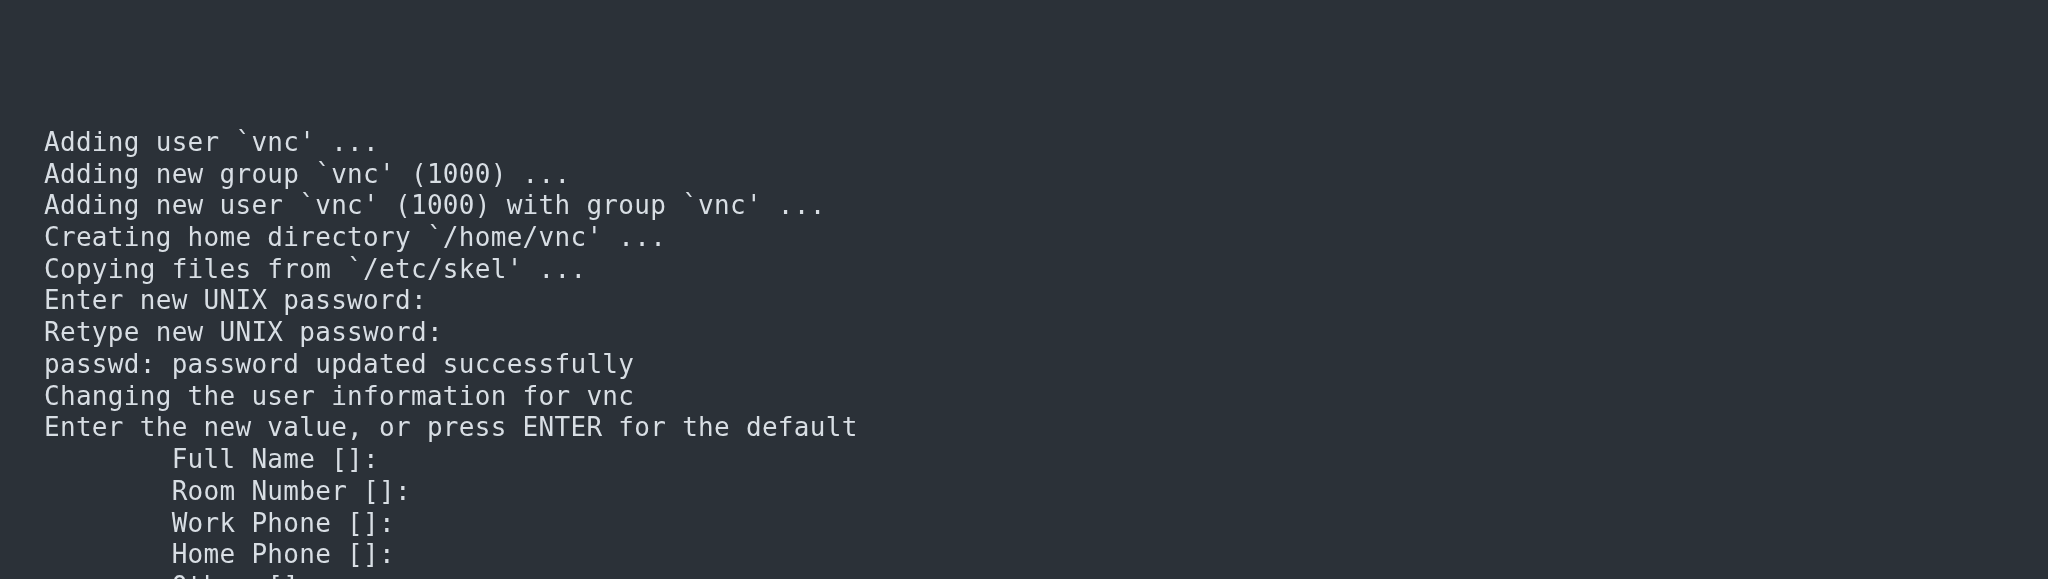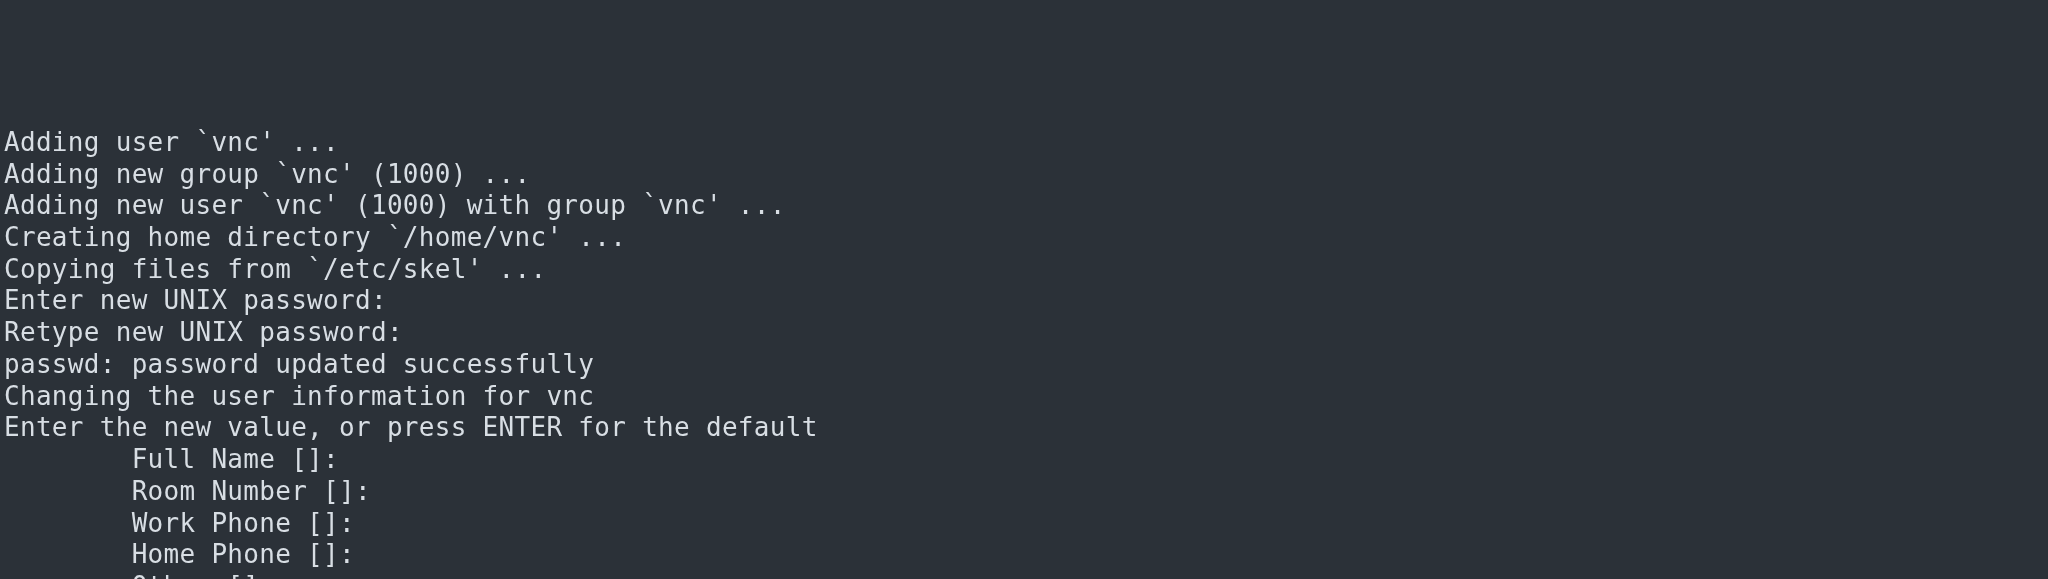--- a/index.html
+++ b/index.html
@@ -18,20 +18,21 @@
       overflow: hidden;
       width: 2048px;
       height: 579px;
       letter-spacing: 0.3px;
     }
     .terminal {
       padding: 0 0 0 4px;
     }
     .line {
       display: block;
+      margin-left: 40px;
     }
   </style>
 </head>
 <body>
 
 
 
 <div class="terminal"><span class="line">Adding user `vnc' ...</span><span class="line">Adding new group `vnc' (1000) ...</span><span class="line">Adding new user `vnc' (1000) with group `vnc' ...</span><span class="line">Creating home directory `/home/vnc' ...</span><span class="line">Copying files from `/etc/skel' ...</span><span class="line">Enter new UNIX password: </span><span class="line">Retype new UNIX password: </span><span class="line">passwd: password updated successfully</span><span class="line">Changing the user information for vnc</span><span class="line">Enter the new value, or press ENTER for the default</span><span class="line">        Full Name []: </span><span class="line">        Room Number []: </span><span class="line">        Work Phone []: </span><span class="line">        Home Phone []: </span><span class="line">        Other []: </span></div>
 
 

